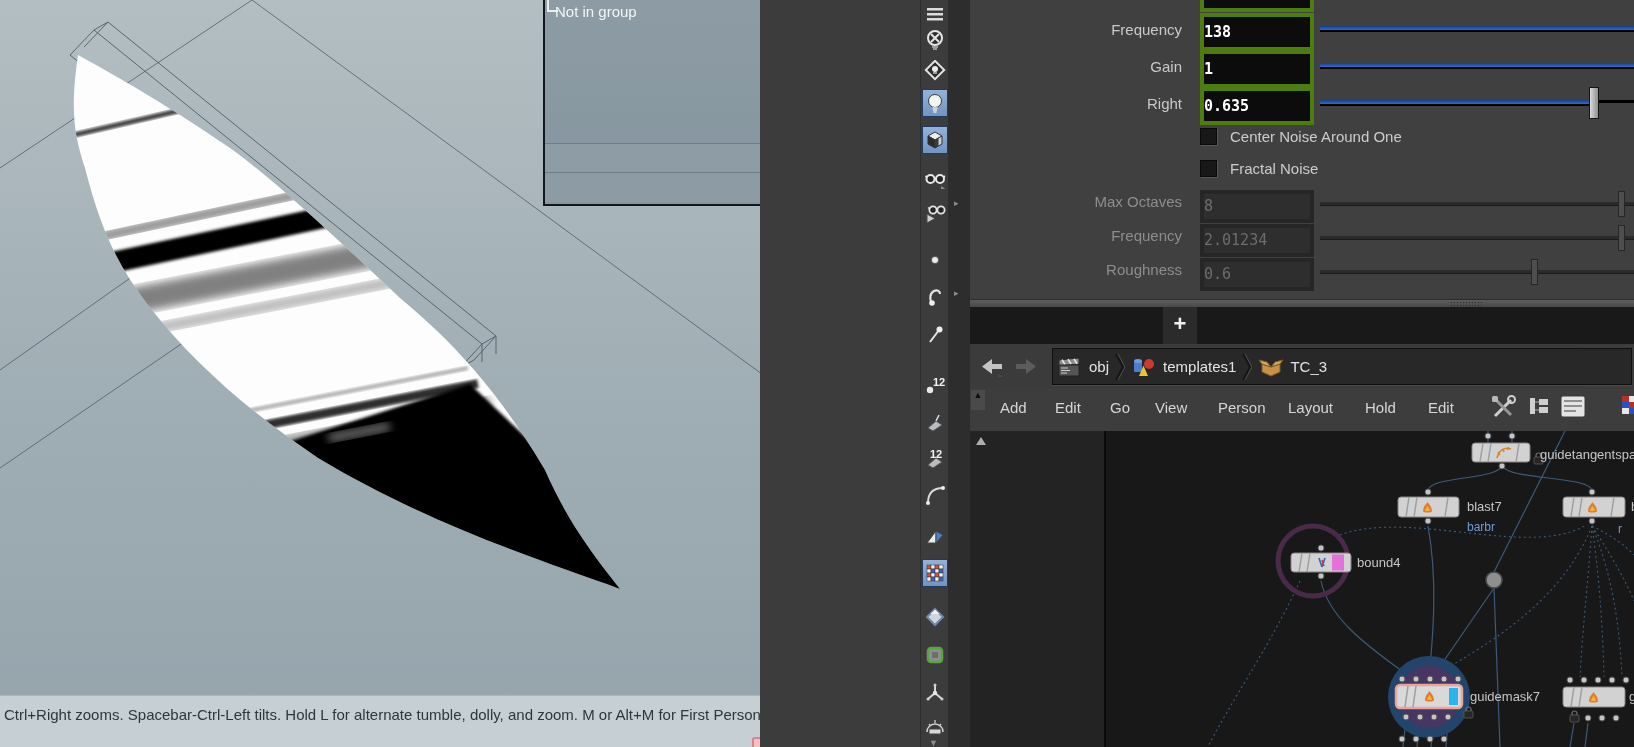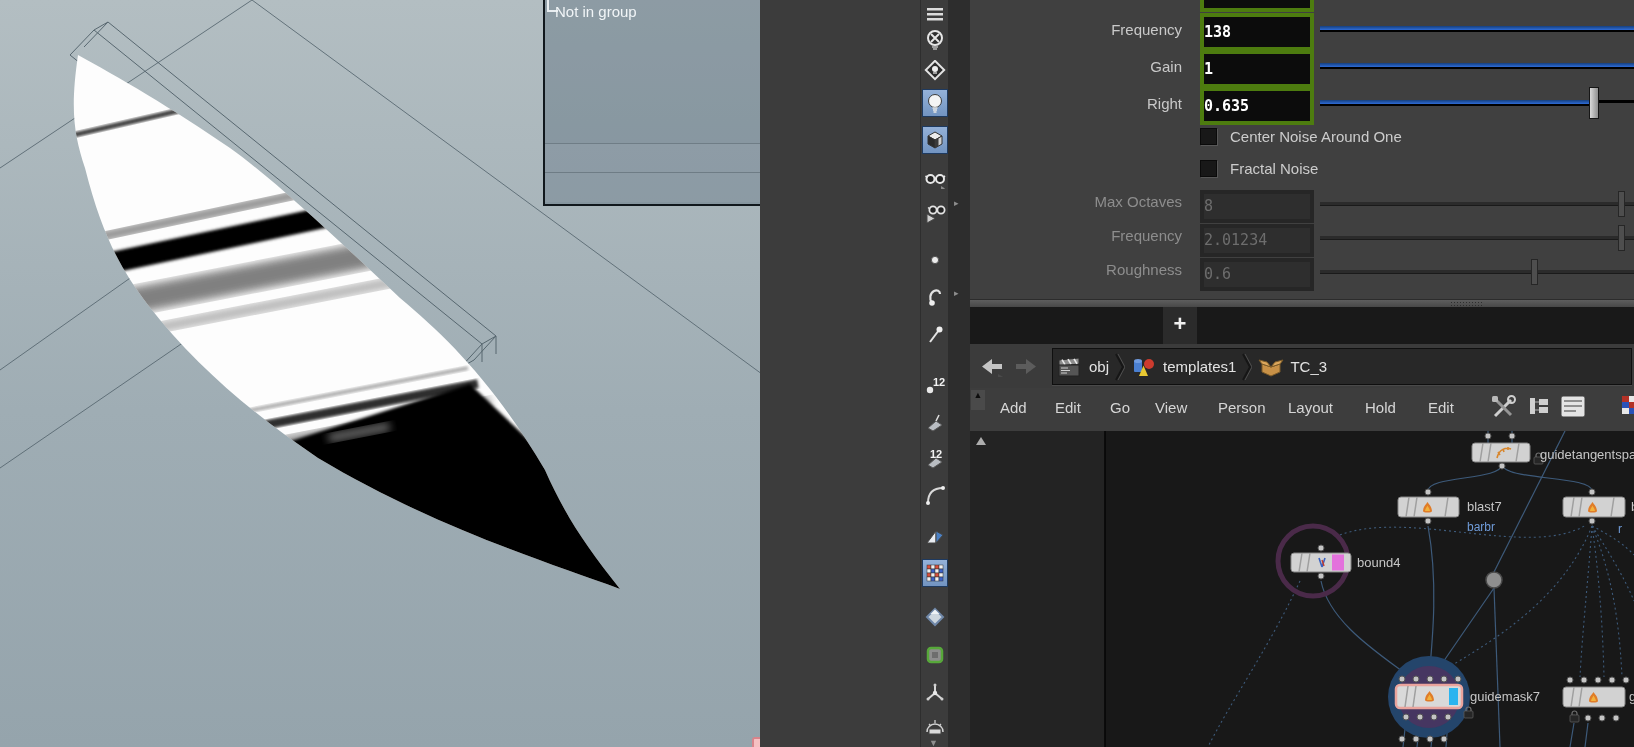--- a/index.html
+++ b/index.html
@@ -137,20 +137,23 @@
     </svg>
 
     <div class="abs group-panel">
       <span class="tree-elbow"></span>
       <span class="group-label">Not in group</span>
       <span class="group-grip"></span>
       <div class="group-row" style="top:143px;"></div>
       <div class="group-row" style="top:172px;height:29px;"></div>
     </div>
 
+    <div class="abs help-band">
+      <span class="help-text">Ctrl+Right zooms. Spacebar-Ctrl-Left tilts. Hold L for alternate tumble, dolly, and zoom. M or Alt+M for First Person</span>
+    </div>
     <div class="watermark">The Ch</div>
     <div class="wm-frag" style="left:752px;width:10px;"></div>
     <div class="wm-frag" style="left:788px;width:16px;"></div>
     <div class="wm-frag" style="left:858px;width:13px;"></div>
   </div>
 
   <div class="abs dtoolbar">
     <div class="ticon" style="top:1px">
         <svg width="22" height="22">
           <g fill="#dcdcdc">

